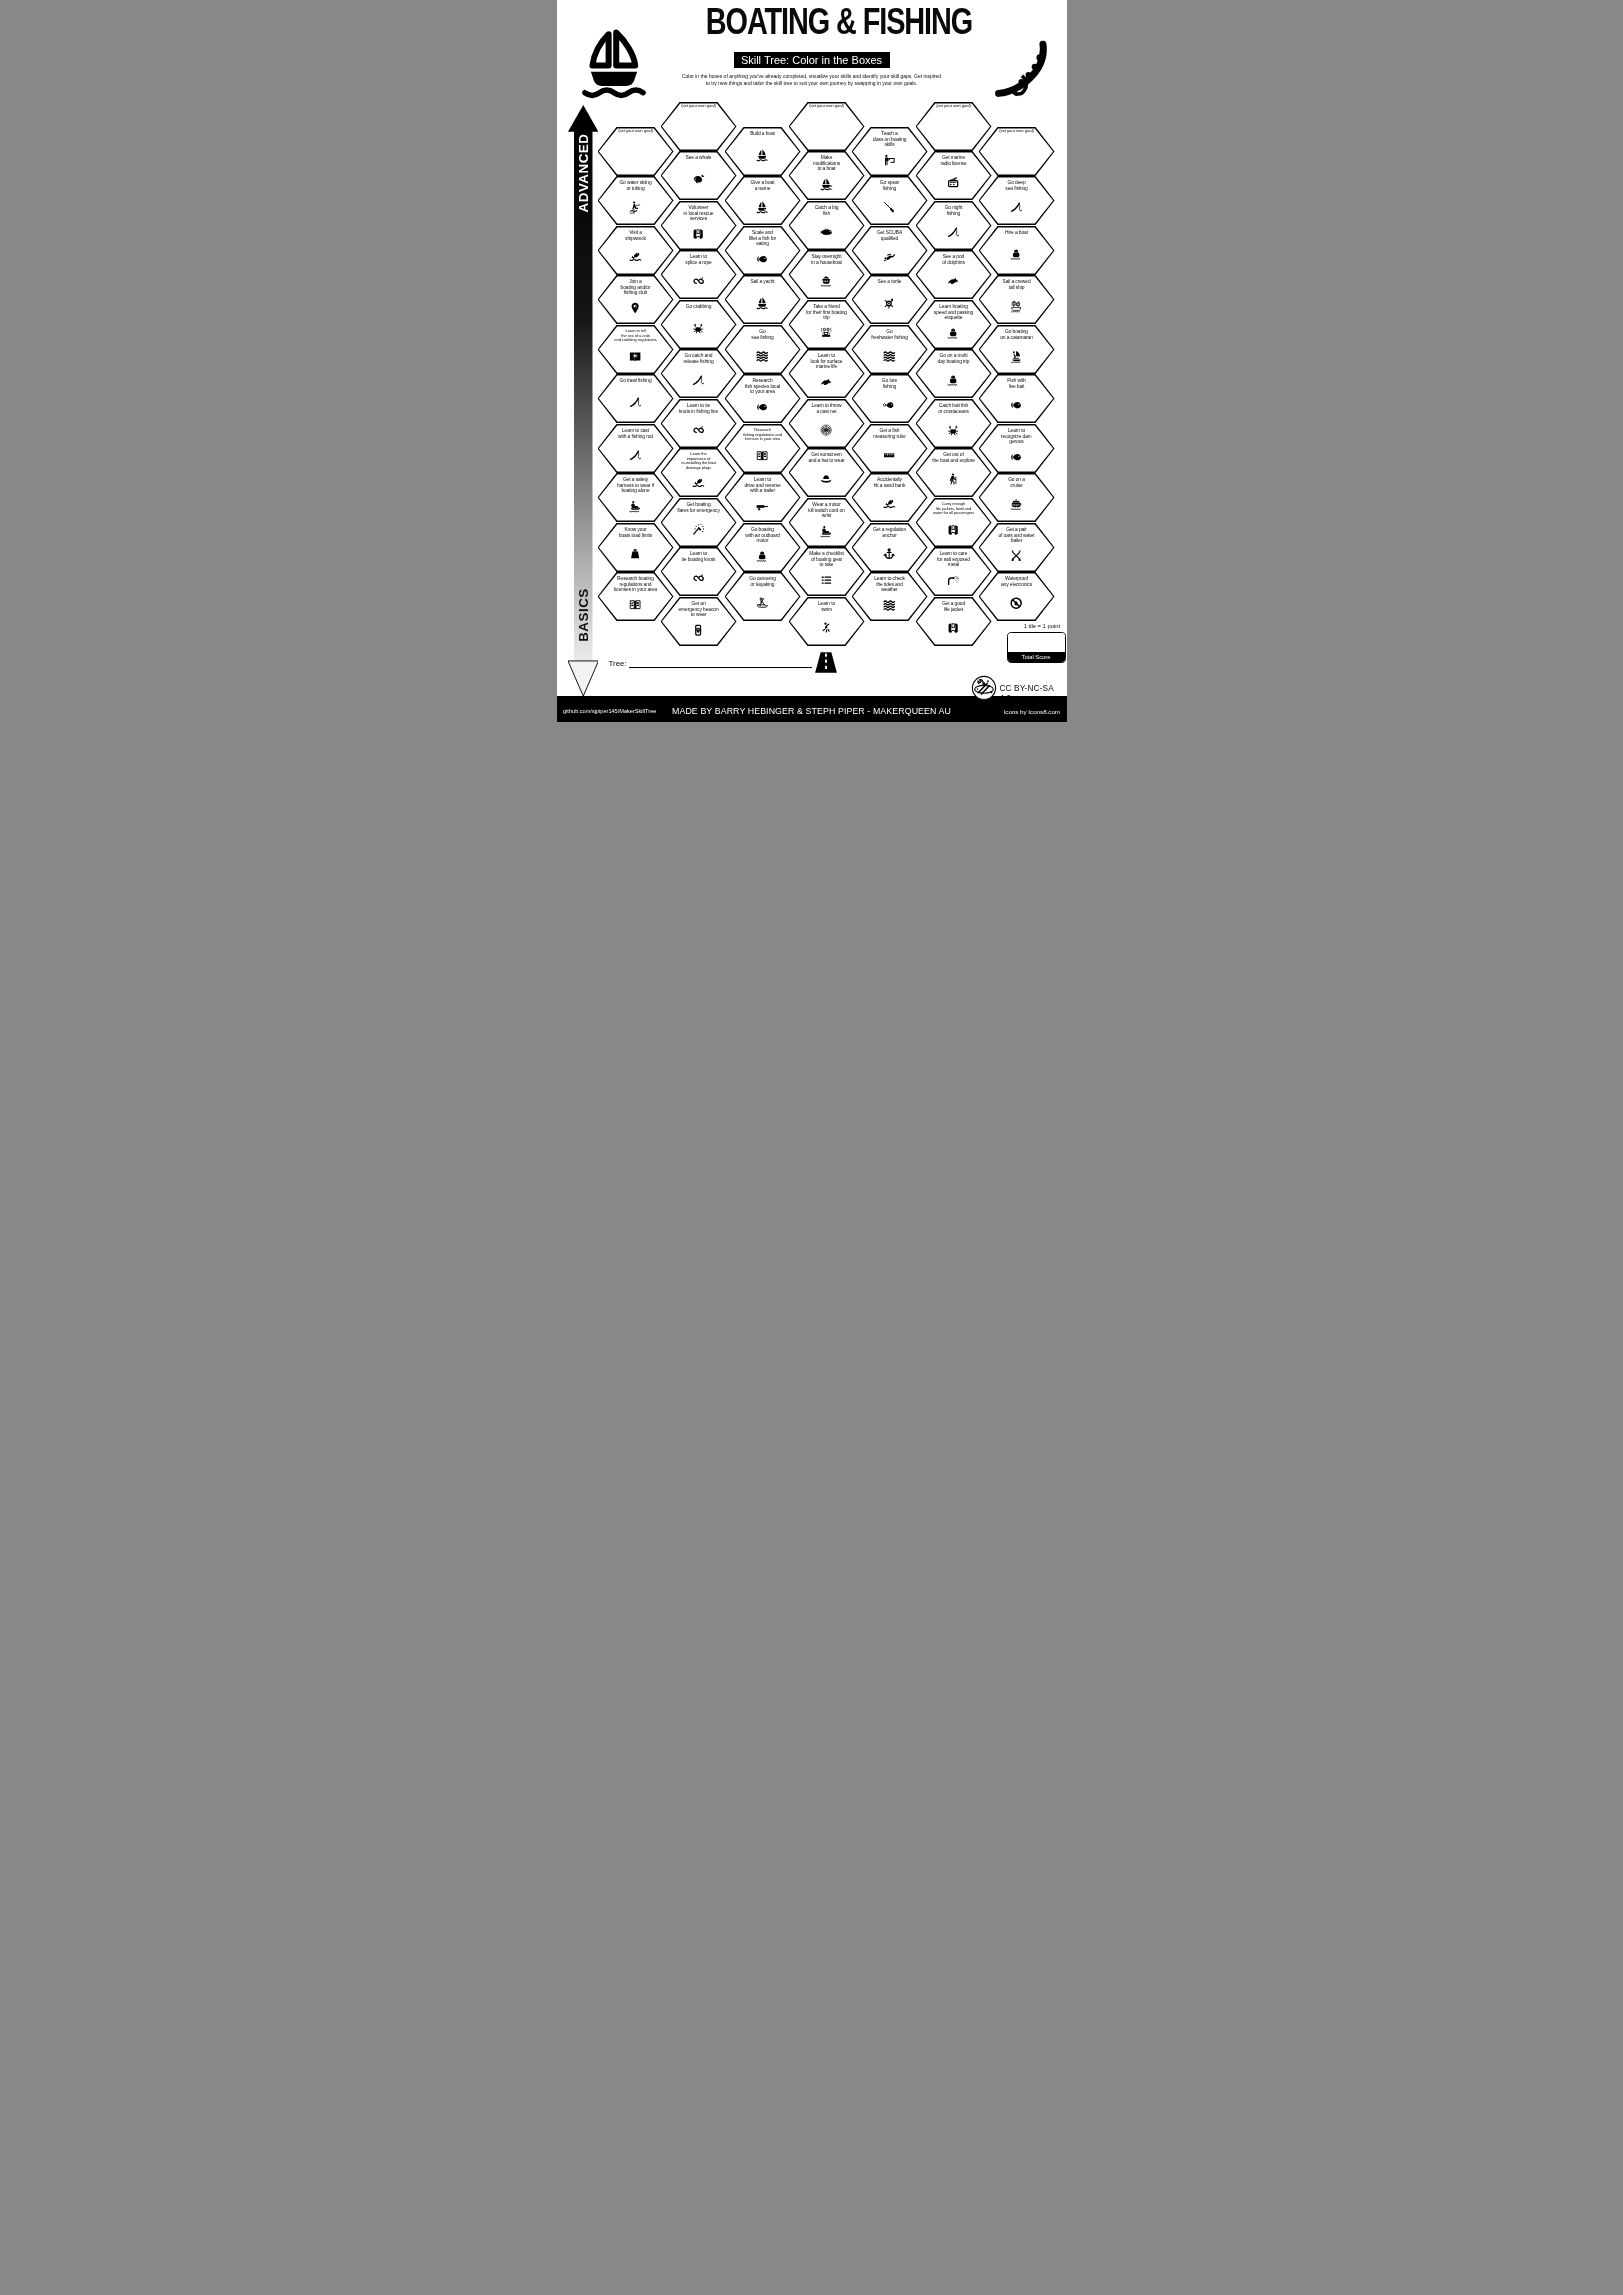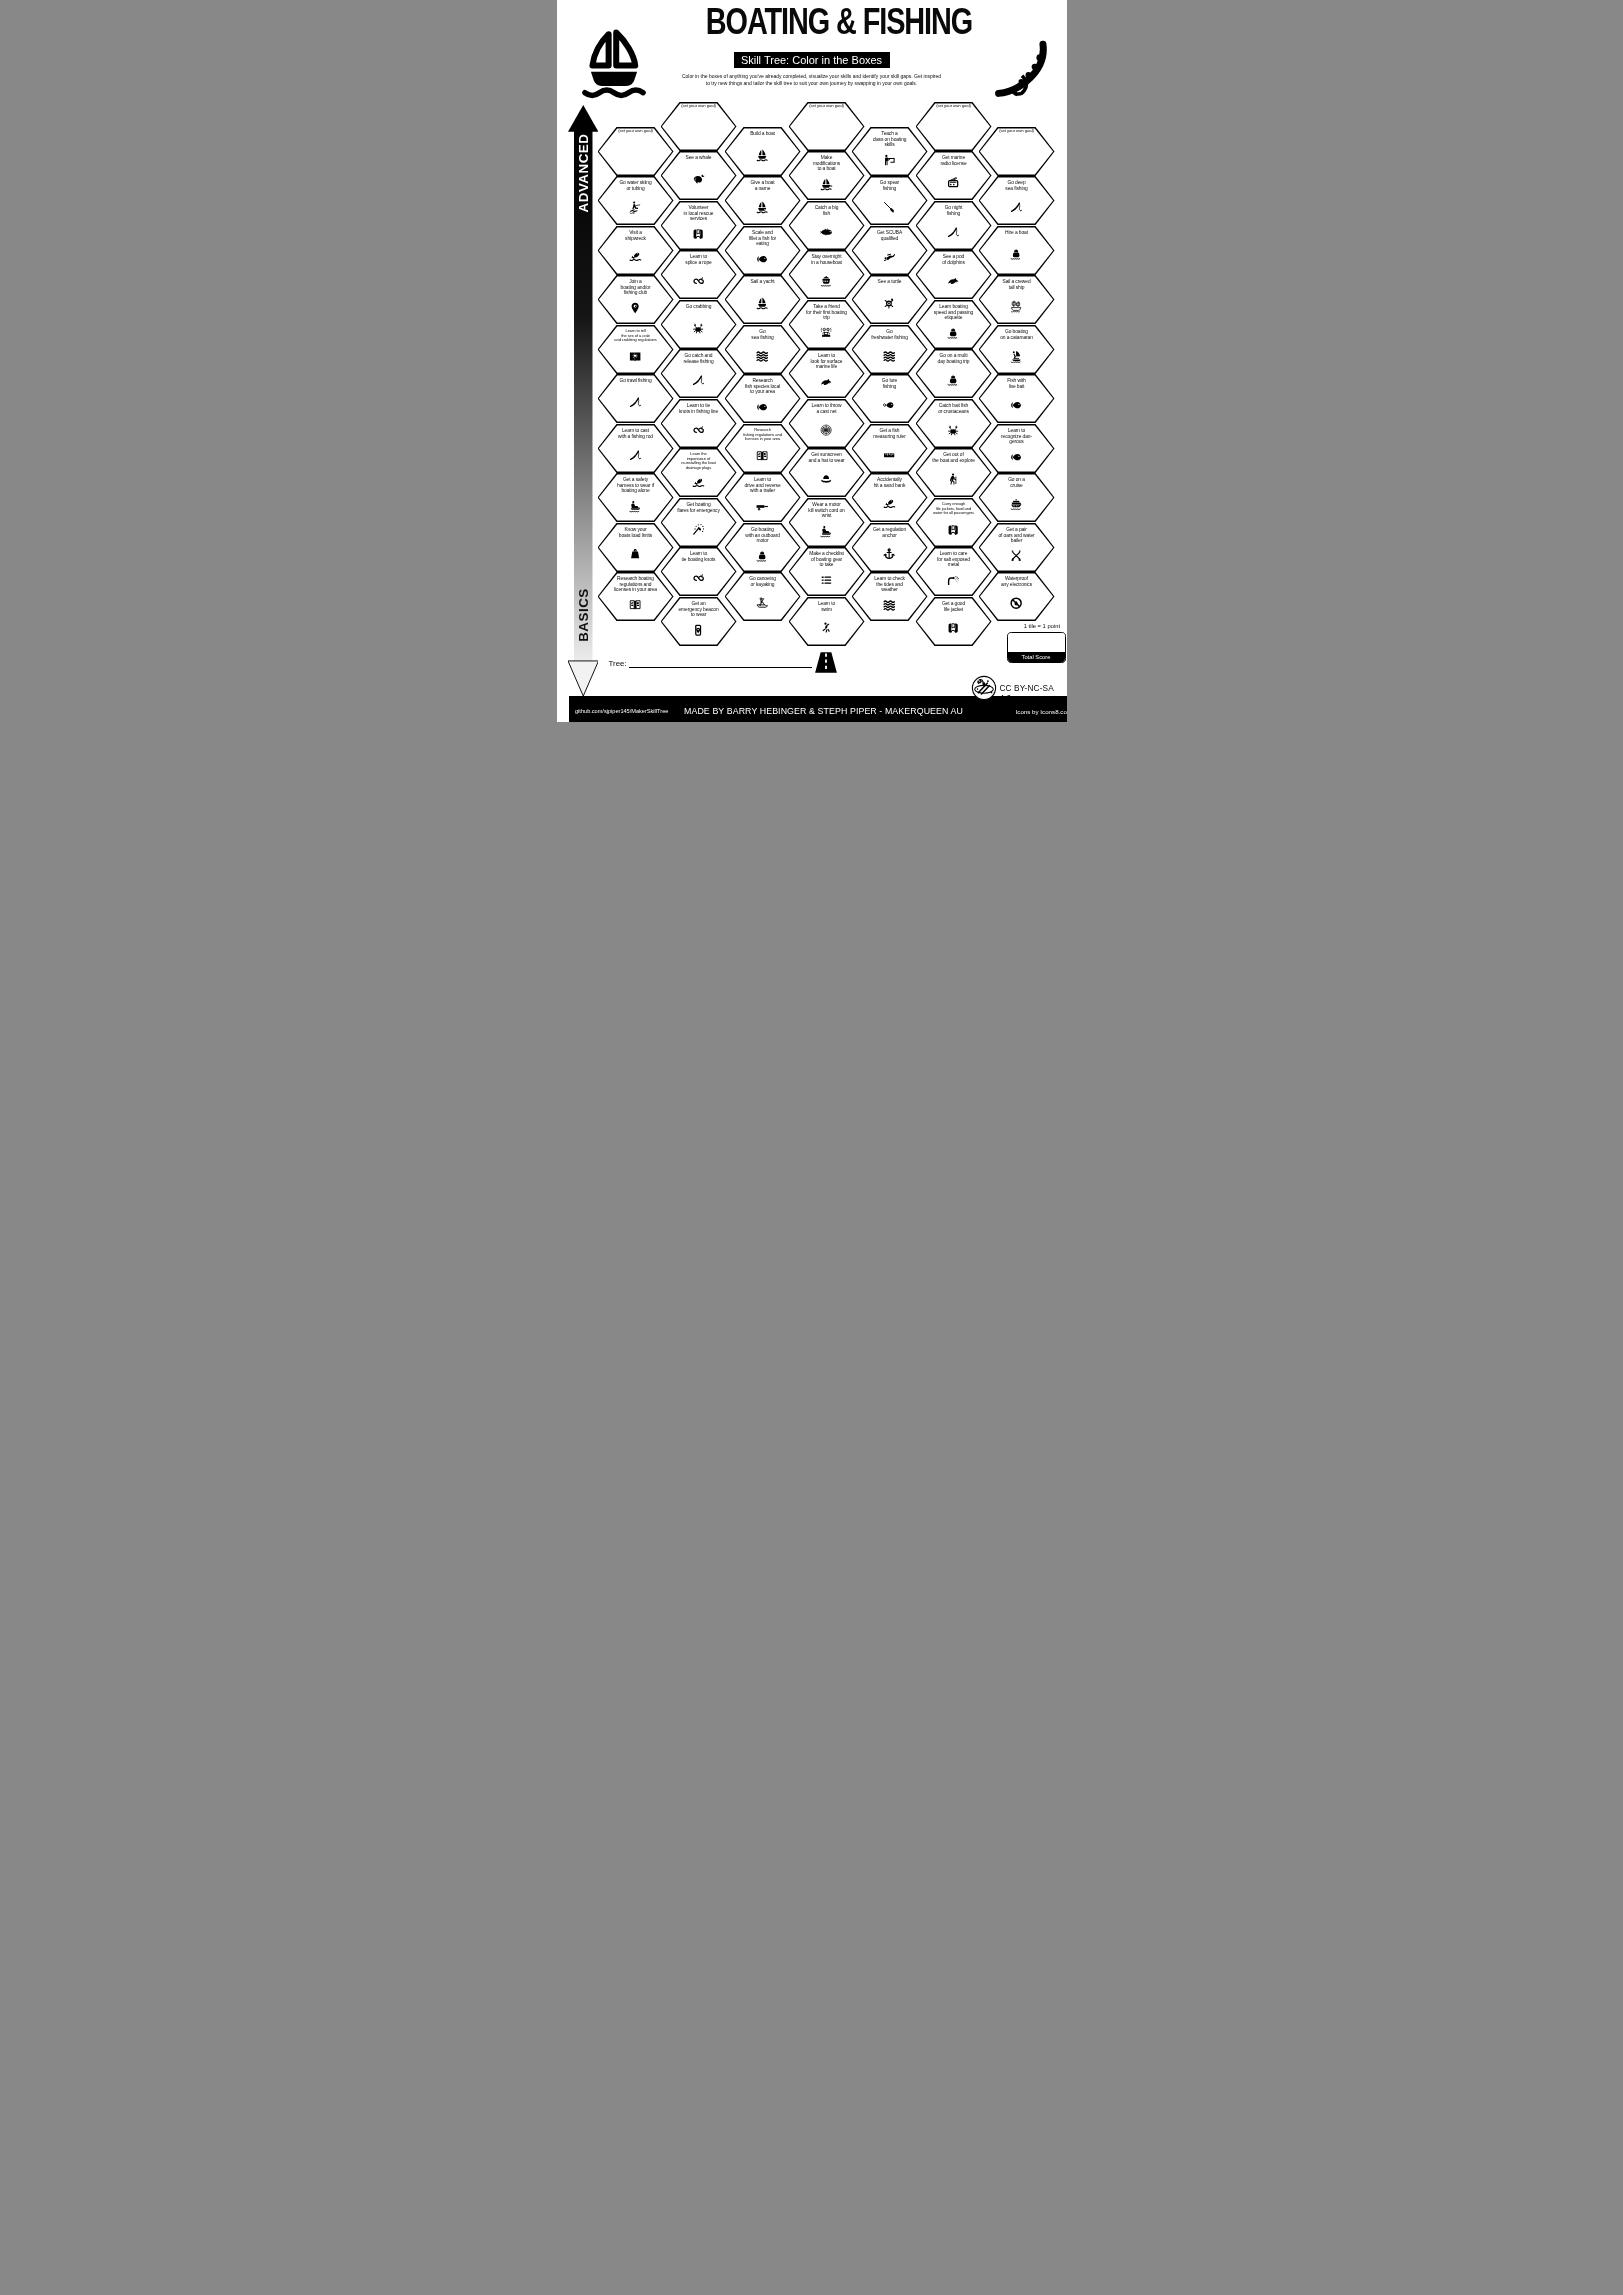--- a/index.html
+++ b/index.html
@@ -40,21 +40,21 @@
   .score-box{position:absolute;left:450px;top:632px;width:57px;height:29px;
     border:1.2px solid #000;border-radius:4.6px;overflow:hidden;display:flex;flex-direction:column;}
   .score-fill{flex:1;background:#fff;}
   .score-strip{height:10.2px;background:#000;color:#fff;font-size:5.8px;
     display:flex;align-items:center;justify-content:center;}
   .name-row{position:absolute;left:52px;top:659px;font-size:7.9px;display:flex;align-items:flex-end;}
   .name-line{display:inline-block;width:183px;border-bottom:0.7px solid #000;height:8.3px;margin-left:2.8px;}
   #cc-logo{position:absolute;left:414px;top:675px;width:26px;height:26px;z-index:3;}
   #cc-logo svg{width:100%;height:100%;}
   .license{position:absolute;left:443px;top:683px;font-size:8.3px;letter-spacing:0.1px;}
-  .footer-bar{position:absolute;left:12px;bottom:0;width:100%;height:26px;background:#000;color:#fff;
+  .footer-bar{position:absolute;left:0;bottom:0;width:100%;height:26px;background:#000;color:#fff;
     display:flex;align-items:center;}
   .footer-left{position:absolute;left:6.5px;bottom:8.3px;font-size:5.6px;}
   .footer-center{position:absolute;left:50%;transform:translateX(-50%);bottom:6.5px;font-size:8.8px;letter-spacing:0.1px;white-space:nowrap;}
   .footer-right{position:absolute;right:6.5px;bottom:7.4px;font-size:6.2px;}
 </style>
 </head>
 <body>
 
 <div class="poster">
 

